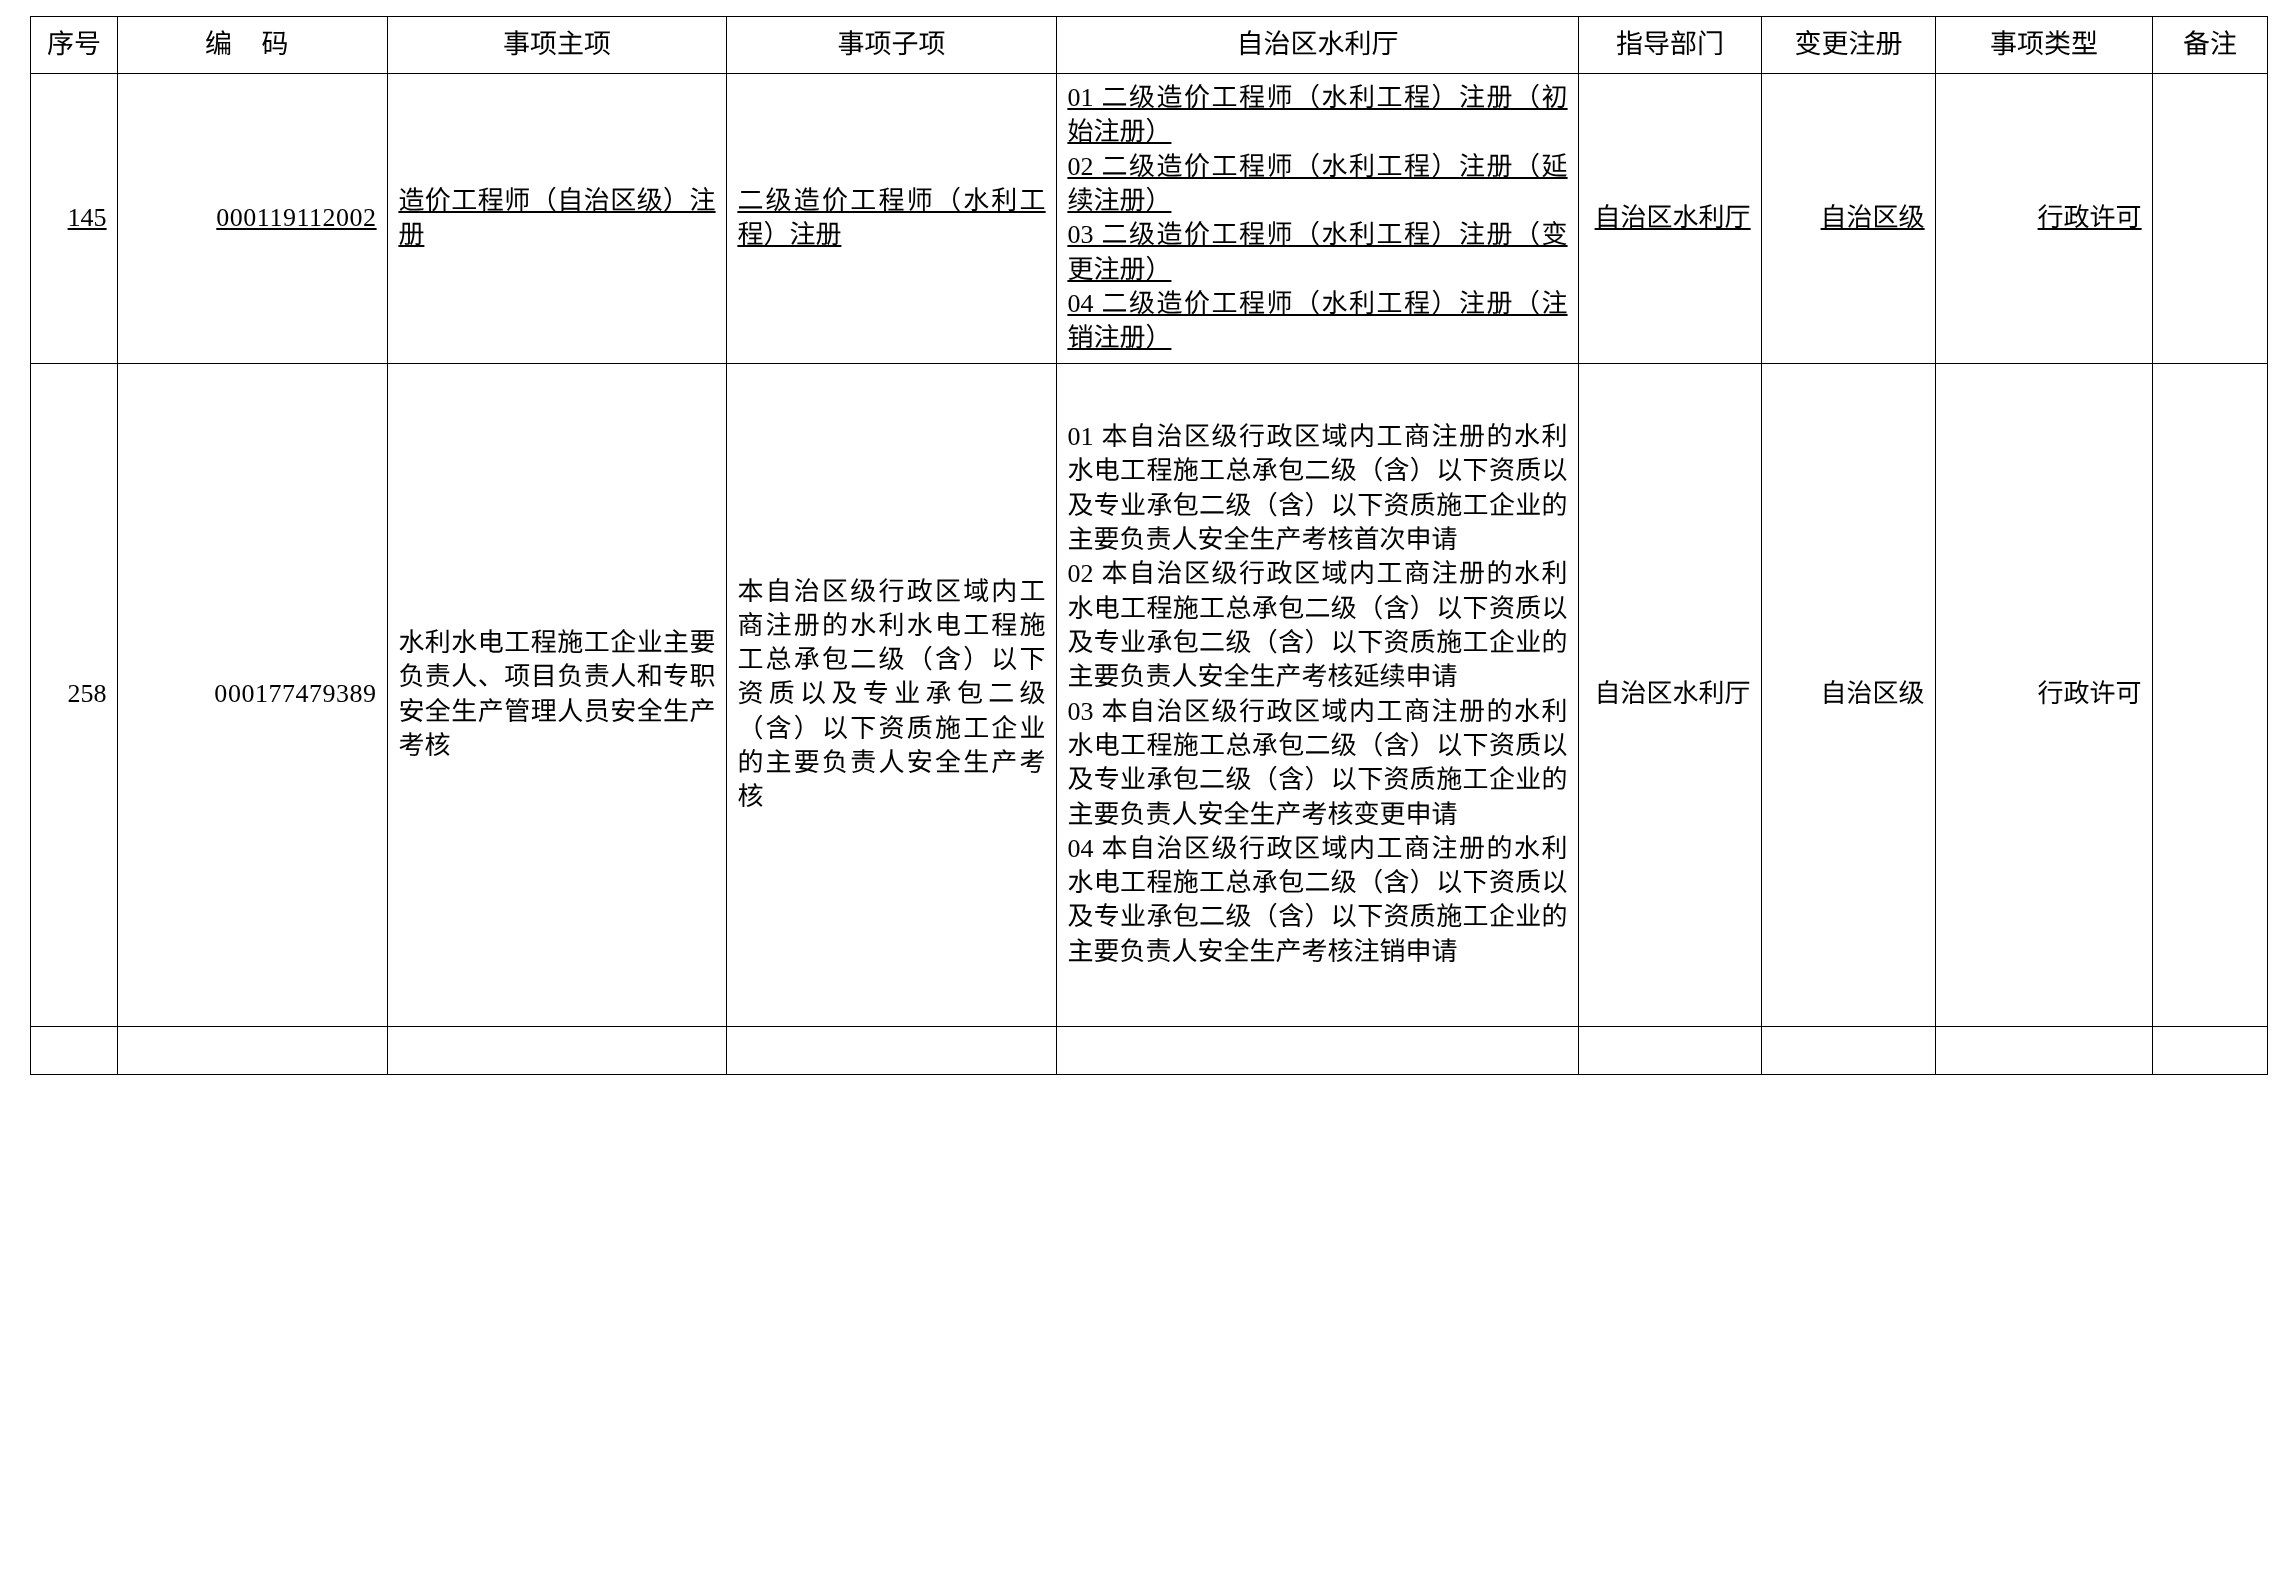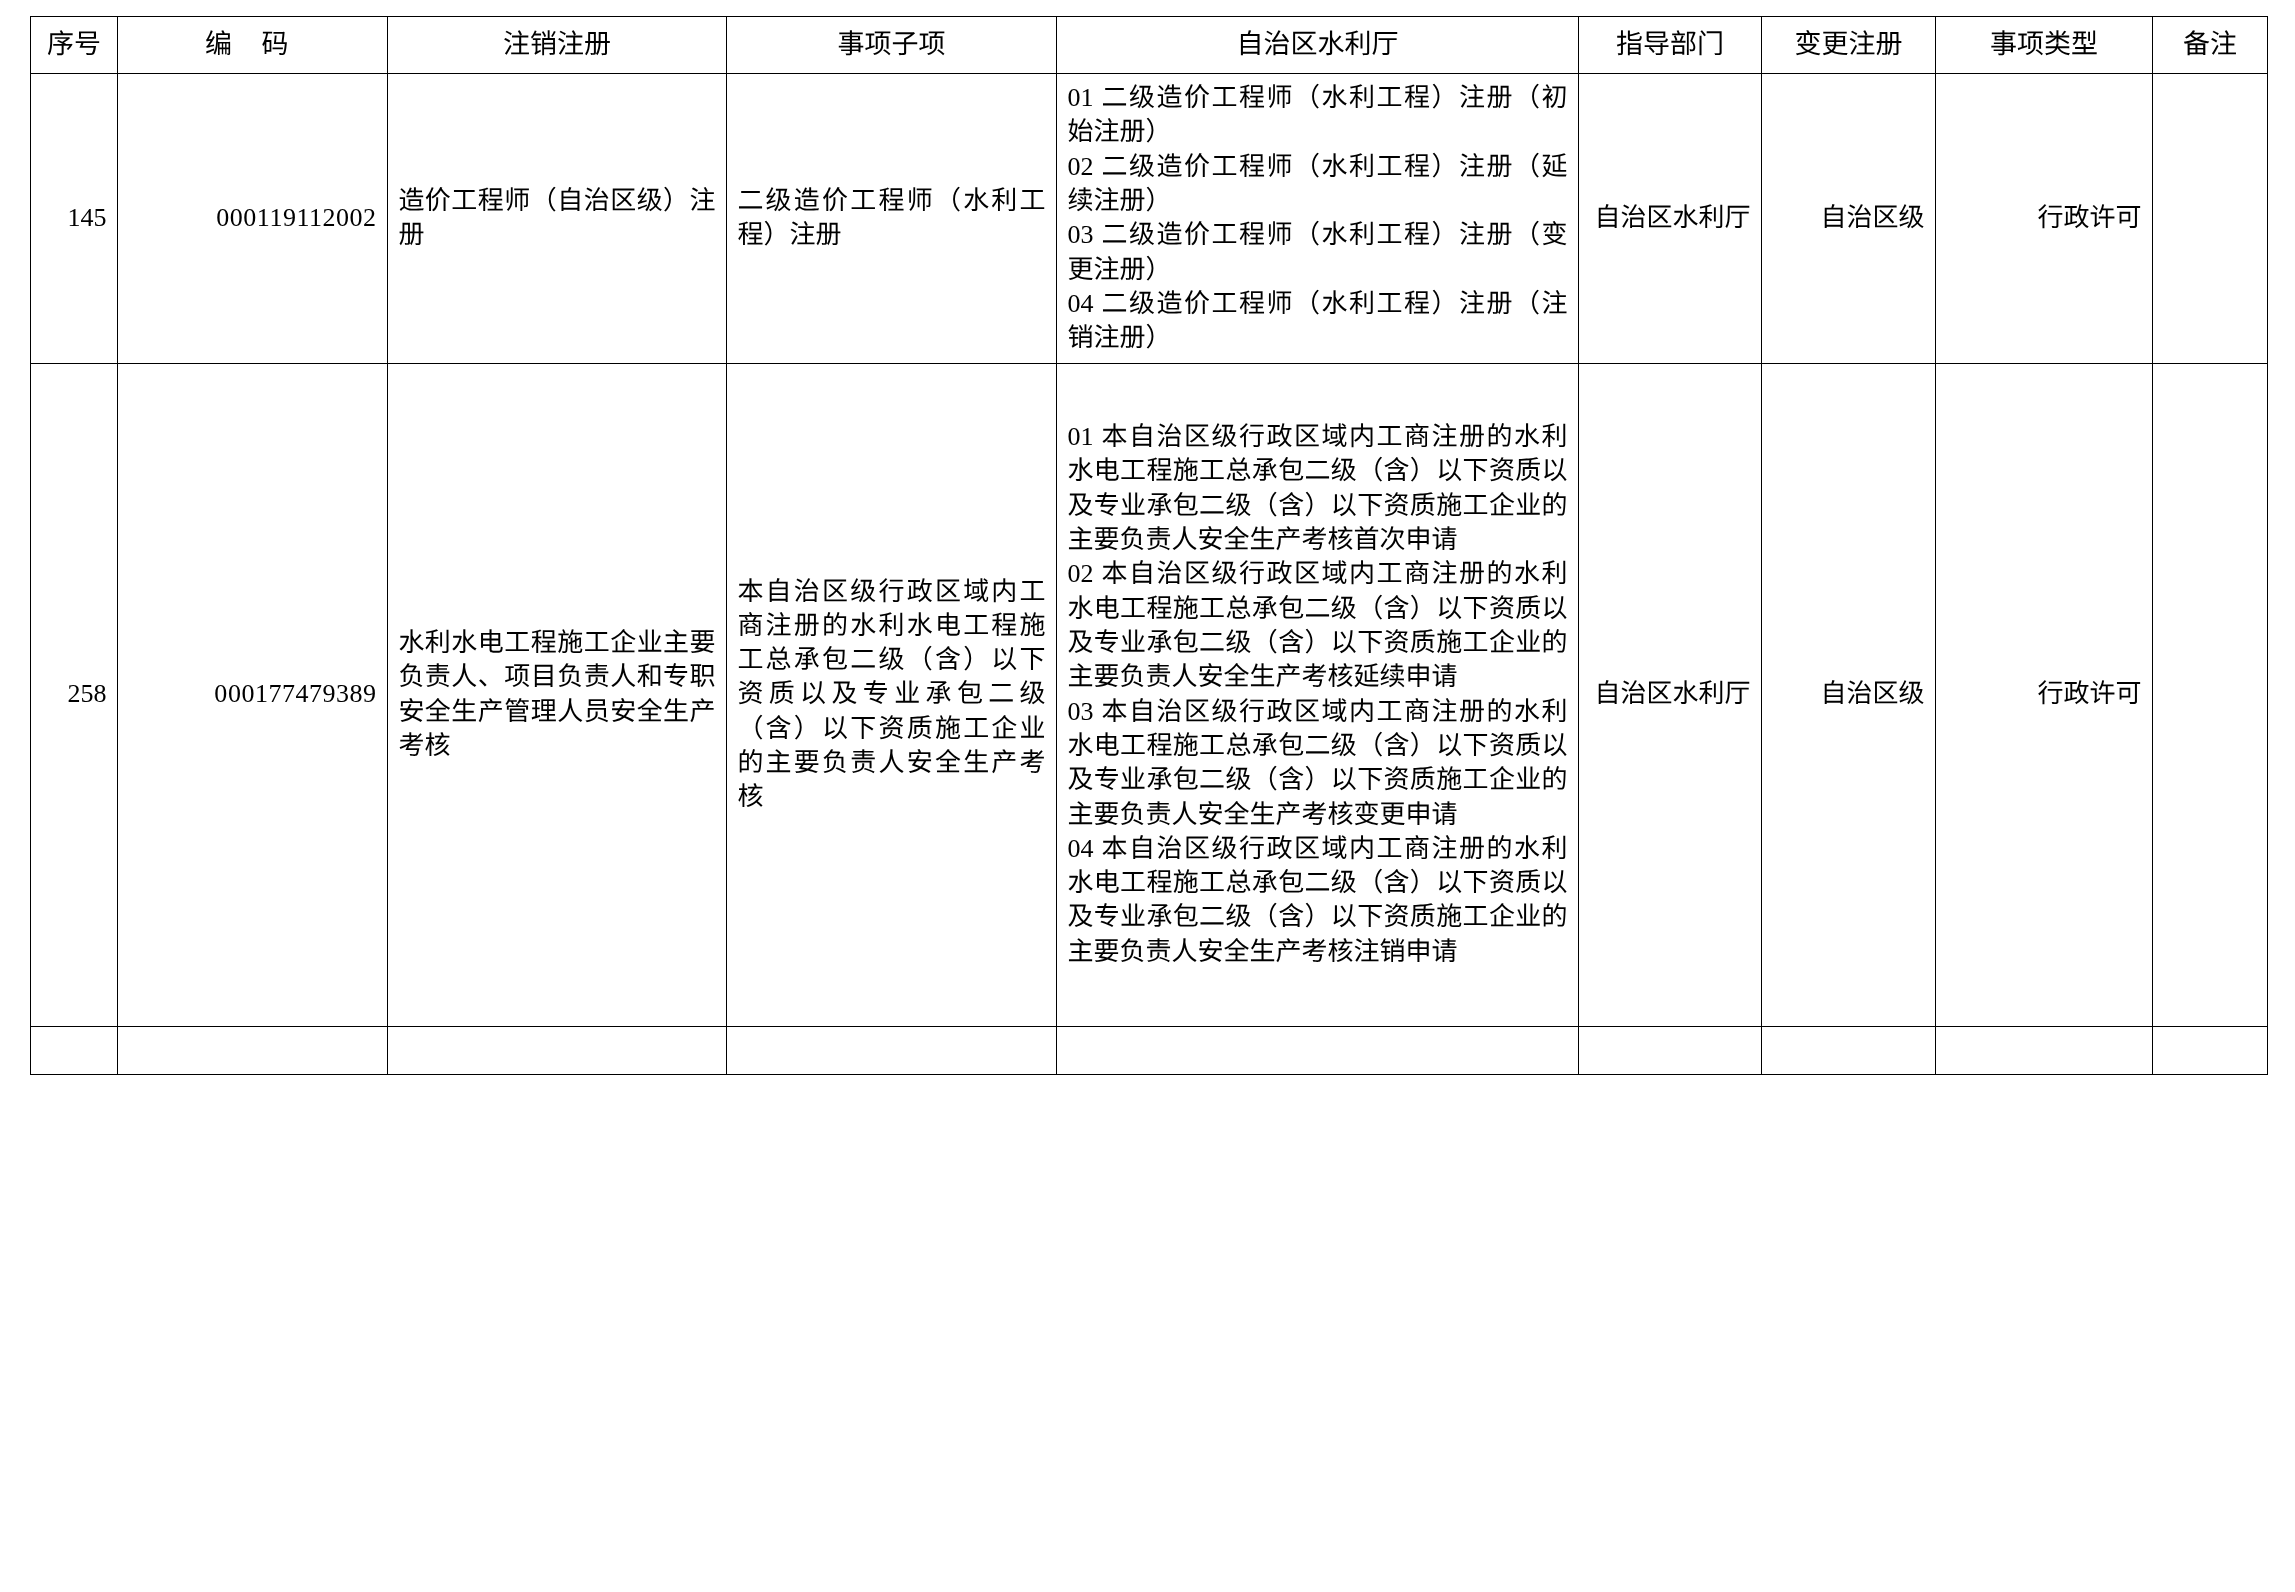--- a/index.html
+++ b/index.html
@@ -80,21 +80,21 @@
     line-height: 1.36;
   }
   .biz-line, .sub-text, .main-text {
     display: block;
     text-align: justify;
     text-justify: inter-ideograph;
   }
   .num {
     font-family: "Liberation Serif", serif;
   }
-  .row-145 td { height: 217px; }
+  .row-145 td { height: 217px; text-decoration: underline; }
   .row-146 td { height: 648px; }
   .tail-row td {
     border-left: 1.7px solid #000;
     border-right: 1.7px solid #000;
     border-top: none;
     border-bottom: 1.7px solid #000;
     height: 33px;
     padding: 0;
   }
 </style>
@@ -111,21 +111,21 @@
       <col class="c-biz">
         <col class="c-dept">
         <col class="c-level">
         <col class="c-type">
         <col class="c-remark">
     </colgroup>
     <thead>
       <tr>
         <th>序号</th>
         <th class="hdr-spread">编  码</th>
-        <th>注销注册</th>
+        <th>事项主项</th>
         <th>事项子项</th>
         <th>自治区水利厅</th>
         <th>指导部门</th>
         <th>变更注册</th>
         <th>事项类型</th>
         <th>备注</th>
       </tr>
     </thead>
     <tbody>
       <tr class="row-145">

